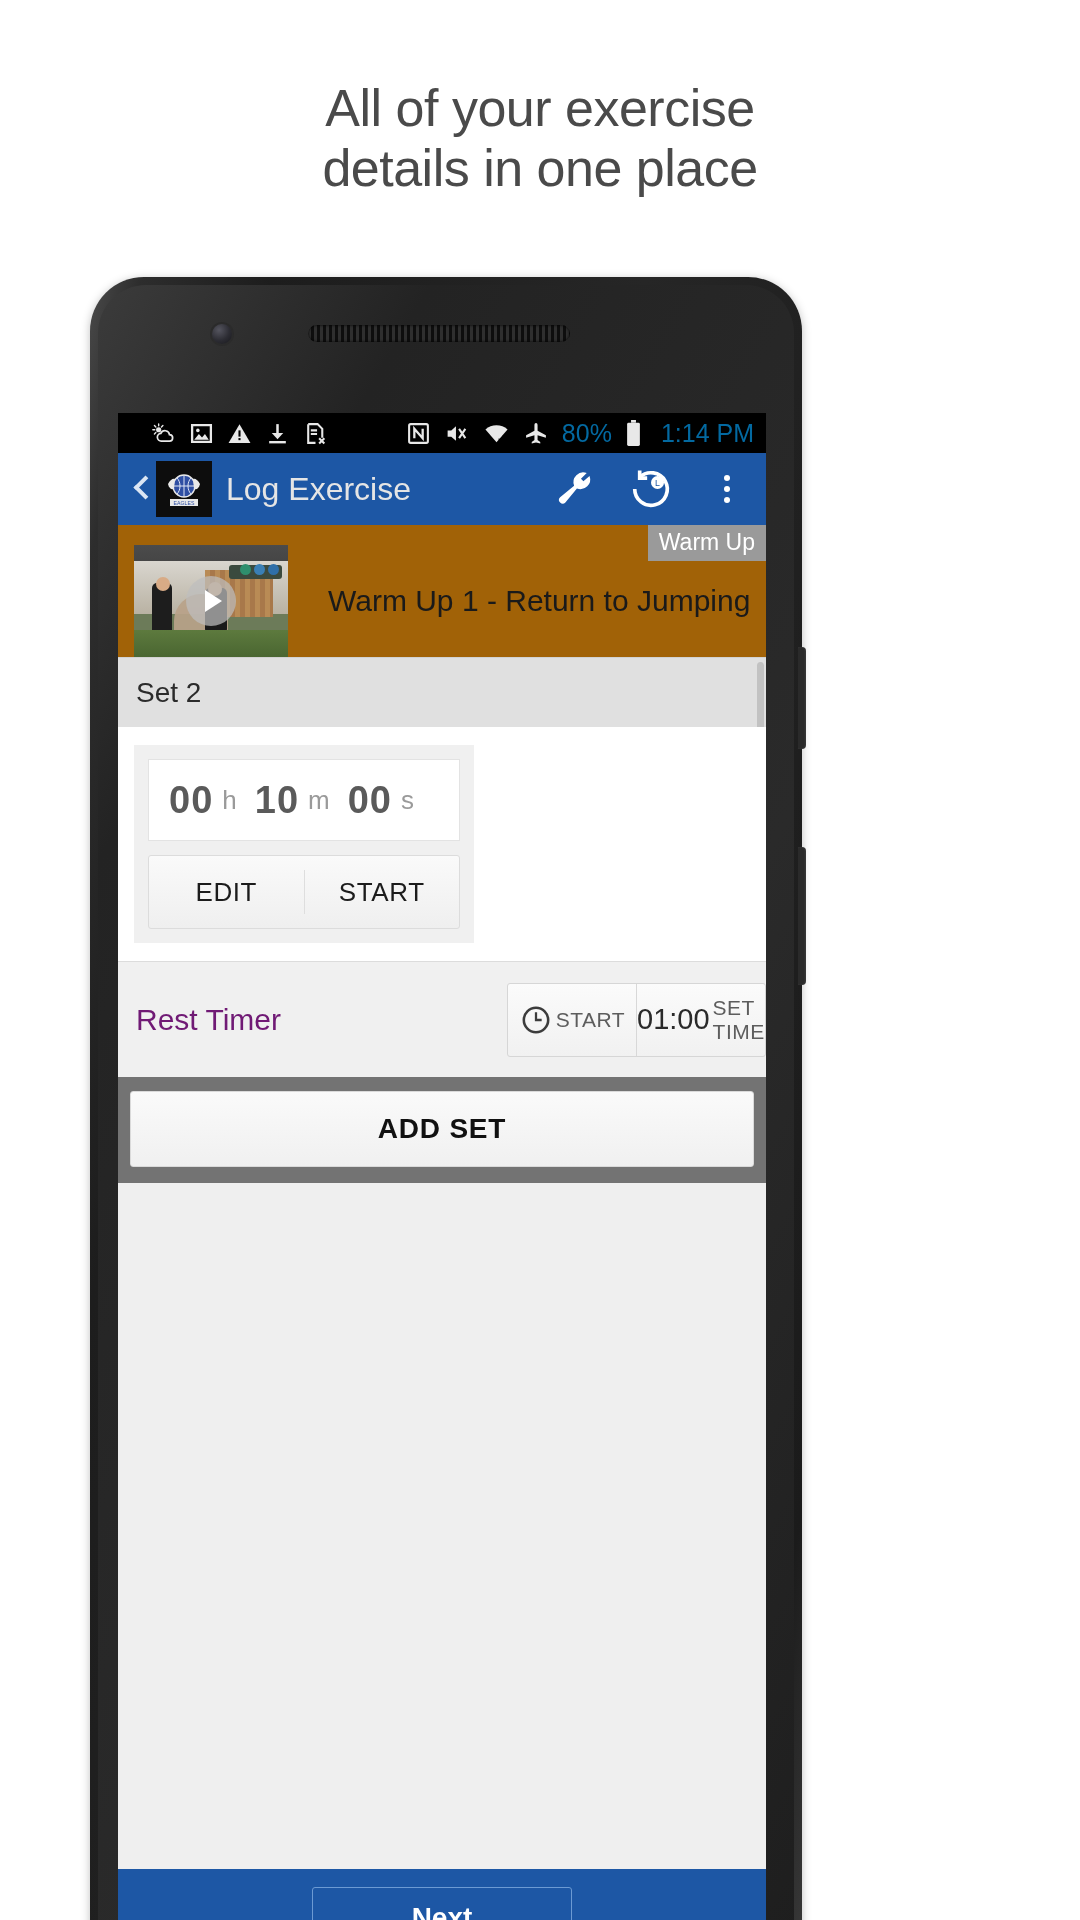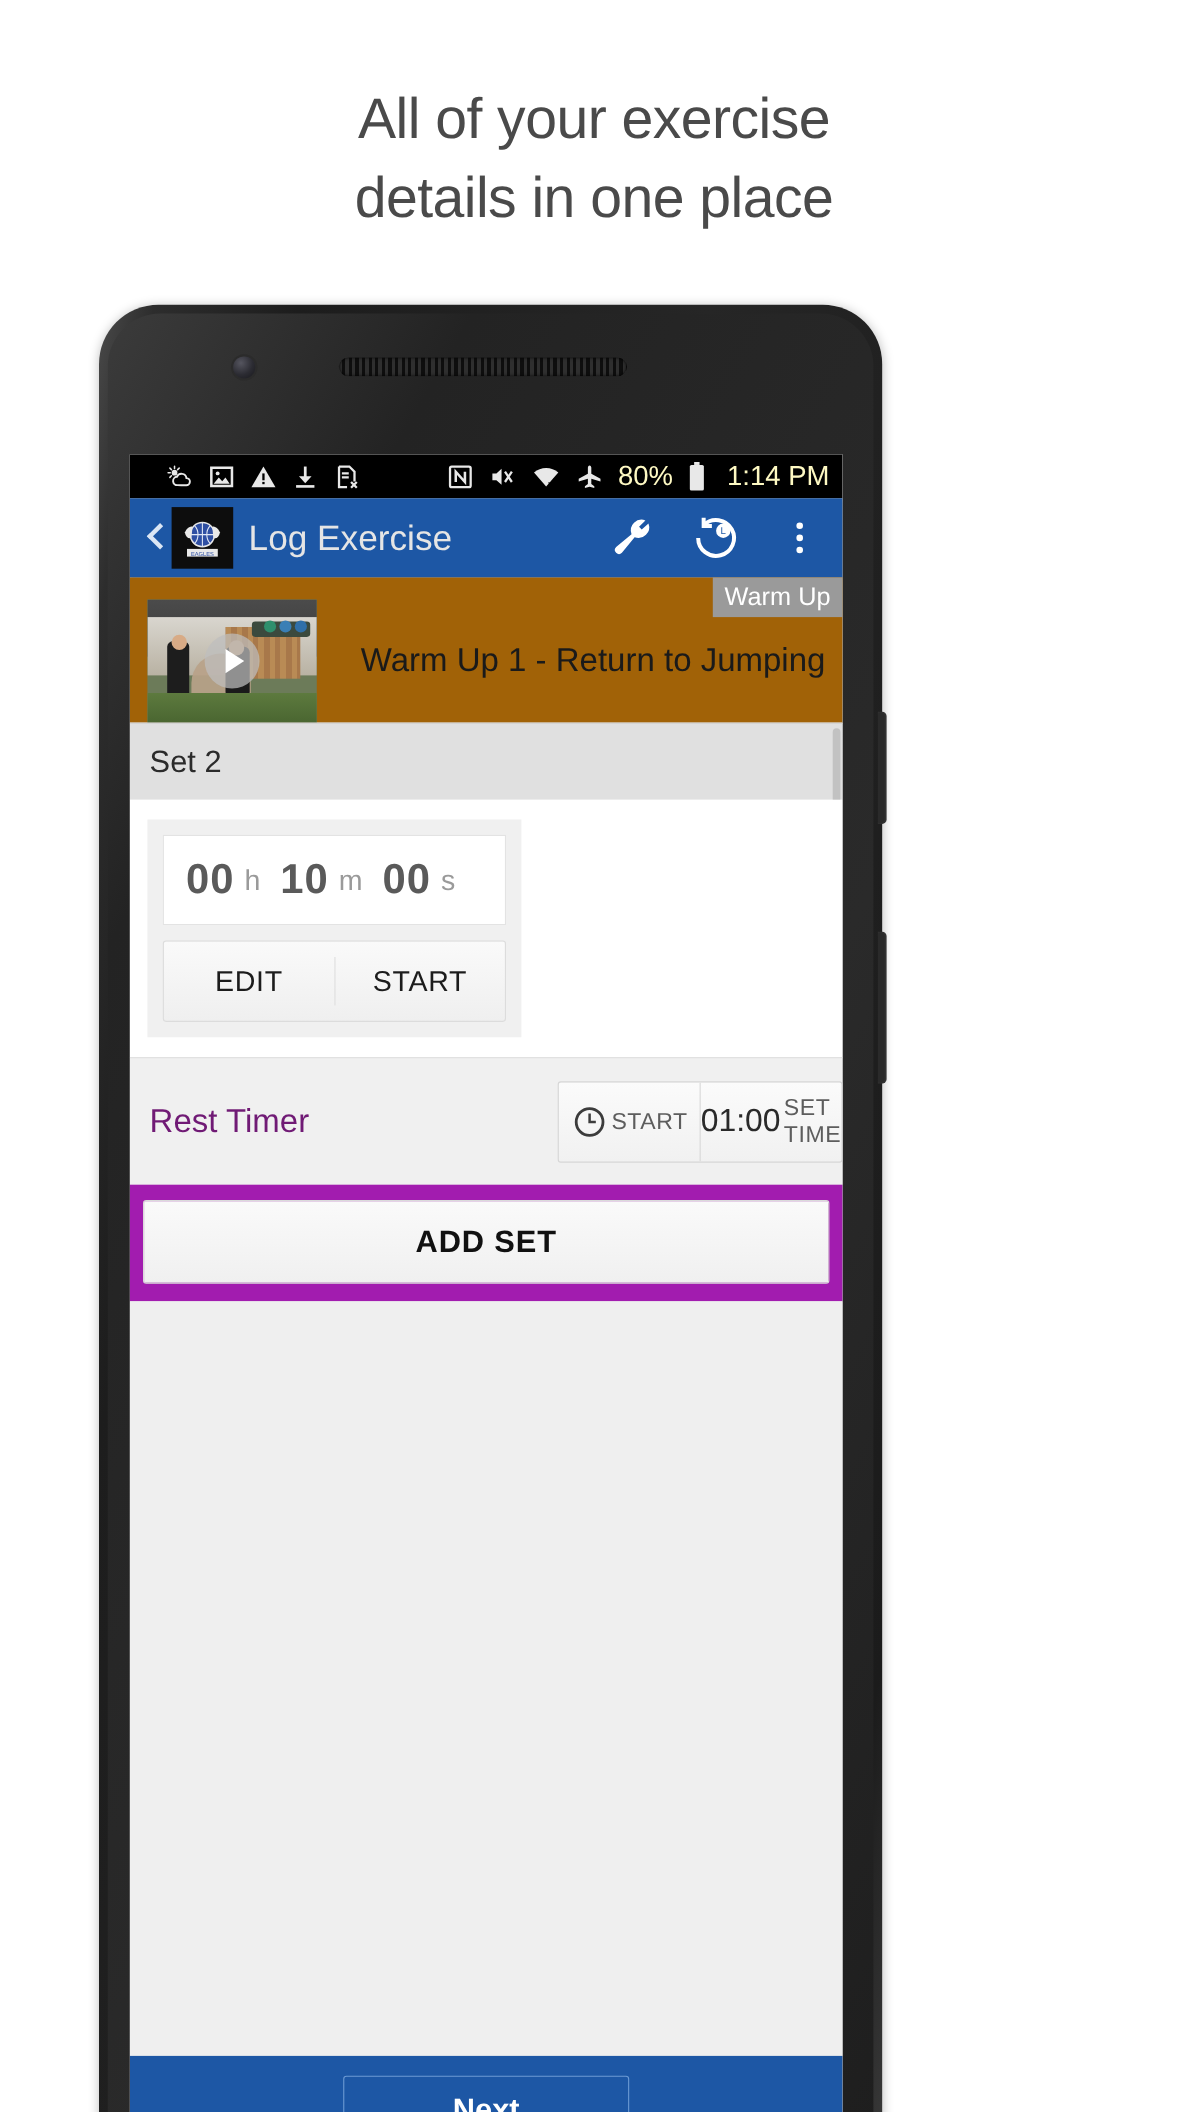--- a/index.html
+++ b/index.html
@@ -12,21 +12,21 @@
   .page { position: relative; width: 1080px; height: 1920px; background:#fff; }
 
   
   .headline {
     position: absolute; top: 78px; left: 0; width: 1080px;
     text-align: center;
     font-size: 52px; line-height: 60px;
     font-weight: 400; color: #4a4a4a;
     letter-spacing: -0.5px;
   }
-  .headline .l2 { display:block;margin-top:12px; }
+  .headline .l2 { display:block; }
 
   
   .device {
     position: absolute; left: 90px; top: 277px;
     width: 712px; height: 1690px;
     background: linear-gradient(100deg,#4a4a4a 0%,#2d2d2d 5%,#1d1d1d 18%,#262626 55%,#1b1b1b 92%,#3a3a3a 100%);
     border-radius: 54px 54px 18px 18px;
     box-shadow: 0 2px 10px rgba(0,0,0,.25);
   }
   .device-inner {
@@ -55,21 +55,21 @@
   .btn-pwr { top: 570px; height: 138px; }
 
   
   .screen {
     position:absolute; left:28px; top:136px; width:648px; height:1554px;
     background:#efefef; overflow:hidden;
   }
 
   
   .statusbar {
-    height: 40px; background:#000; color:#fef9c3;
+    height: 40px; background:#000; color:#0369a1;
     display:flex; align-items:center; justify-content:space-between;
     padding: 0 12px 0 32px;
   }
   .sb-left, .sb-right { display:flex; align-items:center; gap:13px; }
   .sb-ic { display:block; }
   .sb-battery-text { font-size:25px; font-weight:400; letter-spacing:0; }
   .sb-time { font-size:25px; font-weight:400; margin-left:6px; white-space:nowrap; }
 
   
   .appbar {
@@ -194,21 +194,21 @@
     background:linear-gradient(#fbfbfb,#f1f1f1); margin-right:0;
   }
   .ra-btn {
     width:128px; height:72px; display:flex; flex-direction:row;
     align-items:center; justify-content:center; gap:3px;
   }
   .ra-sep { width:1px; background:#d8d8d8; }
   .ra-sub { font-size:21px; color:#5d5d5d; letter-spacing:.5px; }
   .ra-time { font-size:29px; color:#2a2a2a; }
 
-  .addset-wrap { background:#a21caf; padding:14px 12px 16px 12px; }
+  .addset-wrap { background:#737373; padding:14px 12px 16px 12px; }
   .addset-btn {
     height:76px; background:linear-gradient(#fafafa,#f0f0f0);
     border:1px solid #dadada; border-radius:3px;
     display:flex; align-items:center; justify-content:center;
     font-size:28px; font-weight:bold; color:#111; letter-spacing:.8px;
   }
   .filler { background:#efefef; flex:1 1 auto; }
 
   .bottombar {
     background:#1d57a5; height:98px;

